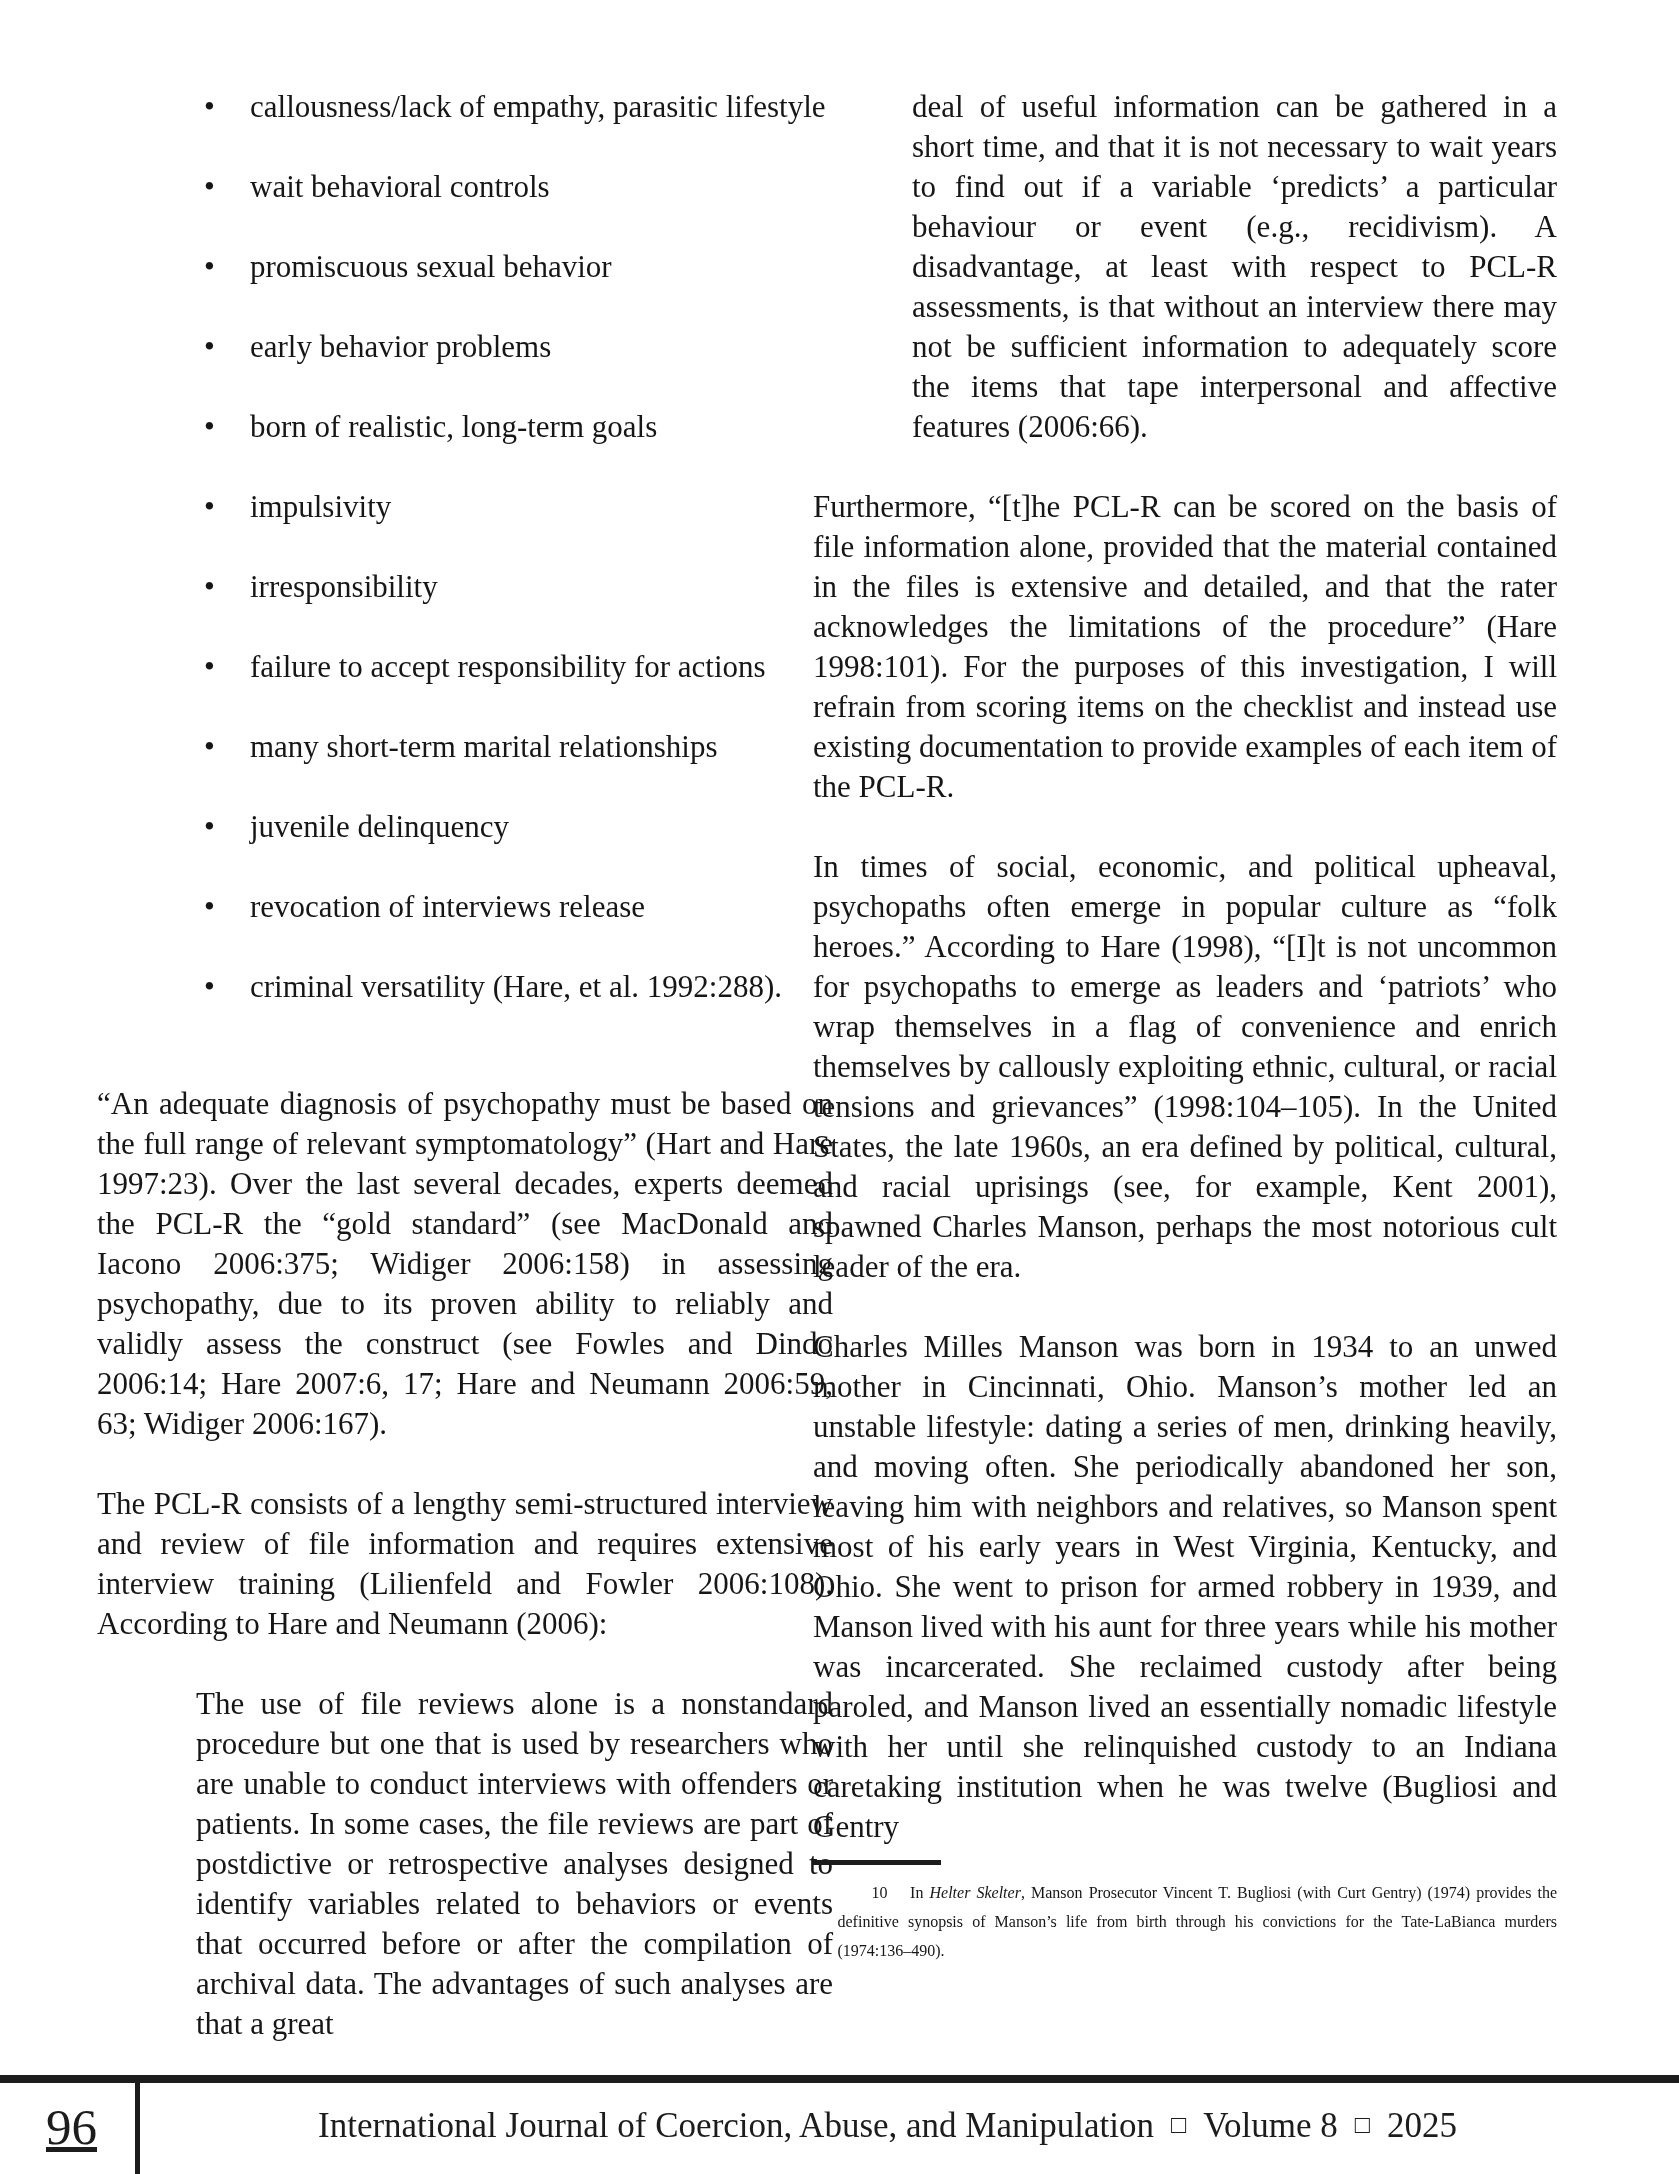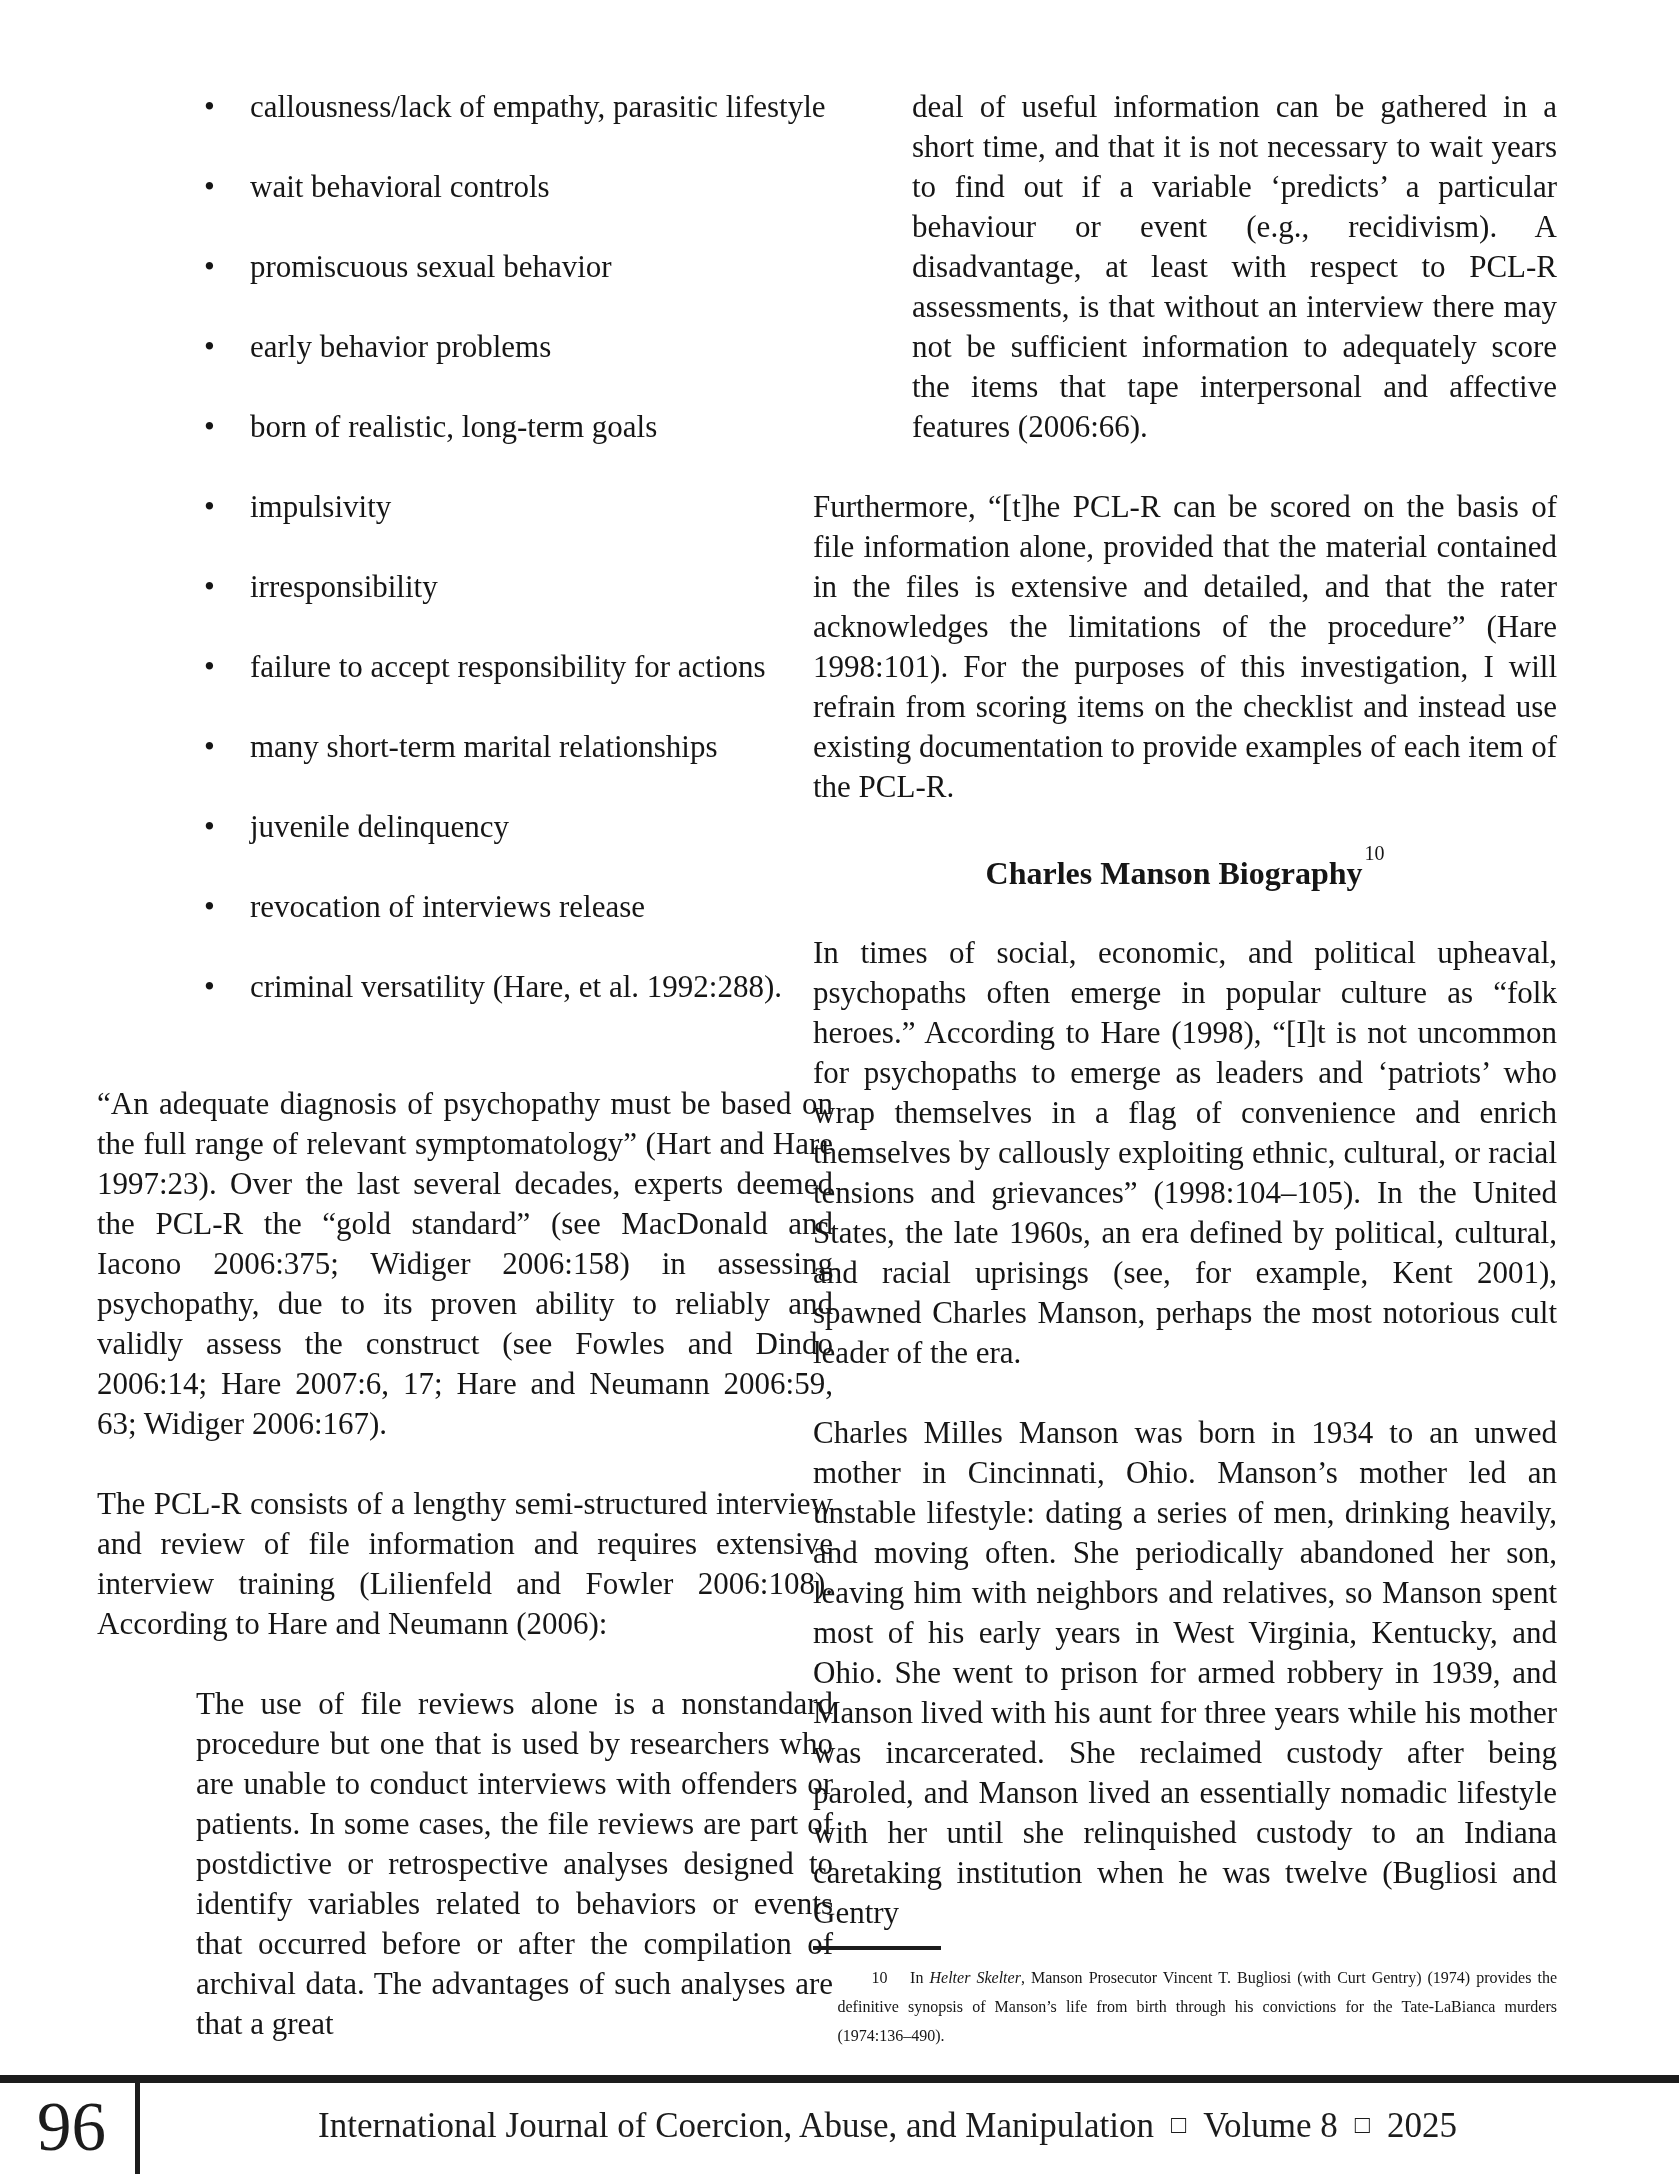--- a/index.html
+++ b/index.html
@@ -60,21 +60,21 @@
     position:absolute;left:0;top:2075px;
     width:1680px;height:7.5px;background:#1c1c1c;
   }
   .footer-vline{
     position:absolute;left:135px;top:2083px;
     width:4.7px;height:91px;background:#1c1c1c;
   }
   .page-number{
     position:absolute;left:0;top:2090px;width:143px;
     text-align:center;
-    font-size:69px;line-height:75px;color:#1c1c1c;
+    font-size:51px;line-height:75px;color:#1c1c1c;text-decoration:underline;
   }
   .footer-text{
     position:absolute;left:139px;top:2105px;width:1540px;
     box-sizing:border-box;padding-left:179px;
     font-size:35px;line-height:41px;color:#1c1c1c;
     white-space:nowrap;
   }
   .footer-text .sq{
     font-size:25.4px;
     position:relative;top:-3.8px;
@@ -105,21 +105,20 @@
 
     <p class="para first-after-list">“An adequate diagnosis of psychopathy must be based on the full range of relevant symptomatology” (Hart and Hare 1997:23). Over the last several decades, experts deemed the PCL-R the “gold standard” (see MacDonald and Iacono 2006:375; Widiger 2006:158) in assessing psychopathy, due to its proven ability to reliably and validly assess the construct (see Fowles and Dindo 2006:14; Hare 2007:6, 17; Hare and Neumann 2006:59, 63; Widiger 2006:167).</p>
     <p class="para">The PCL-R consists of a lengthy semi-structured interview and review of file information and requires extensive interview training (Lilienfeld and Fowler 2006:108). According to Hare and Neumann (2006):</p>
     <div class="quote">The use of file reviews alone is a nonstandard procedure but one that is used by researchers who are unable to conduct interviews with offenders or patients. In some cases, the file reviews are part of postdictive or retrospective analyses designed to identify variables related to behaviors or events that occurred before or after the compilation of archival data. The advantages of such analyses are that a great</div>
   </div>
 
   <div class="col col-right">
     <div class="quote qfirst">deal of useful information can be gathered in a short time, and that it is not necessary to wait years to find out if a variable ‘predicts’ a particular behaviour or event (e.g., recidivism). A disadvantage, at least with respect to PCL-R assessments, is that without an interview there may not be sufficient information to adequately score the items that tape interpersonal and affective features (2006:66).</div>
     <p class="para">Furthermore, “[t]he PCL-R can be scored on the basis of file information alone, provided that the material contained in the files is extensive and detailed, and that the rater acknowledges the limitations of the procedure” (Hare 1998:101). For the purposes of this investigation, I will refrain from scoring items on the checklist and instead use existing documentation to provide examples of each item of the PCL-R.</p>
 
-    <h2 class="heading"><span>Charles Manson Biography</span><sup>10</sup></h2>
 
     <p class="para">In times of social, economic, and political upheaval, psychopaths often emerge in popular culture as “folk heroes.” According to Hare (1998), “[I]t is not uncommon for psychopaths to emerge as leaders and ‘patriots’ who wrap themselves in a flag of convenience and enrich themselves by callously exploiting ethnic, cultural, or racial tensions and grievances” (1998:104–105). In the United States, the late 1960s, an era defined by political, cultural, and racial uprisings (see, for example, Kent 2001), spawned Charles Manson, perhaps the most notorious cult leader of the era.</p>
     <p class="para">Charles Milles Manson was born in 1934 to an unwed mother in Cincinnati, Ohio. Manson’s mother led an unstable lifestyle: dating a series of men, drinking heavily, and moving often. She periodically abandoned her son, leaving him with neighbors and relatives, so Manson spent most of his early years in West Virginia, Kentucky, and Ohio. She went to prison for armed robbery in 1939, and Manson lived with his aunt for three years while his mother was incarcerated. She reclaimed custody after being paroled, and Manson lived an essentially nomadic lifestyle with her until she relinquished custody to an Indiana caretaking institution when he was twelve (Bugliosi and Gentry</p>
 
     <div class="footnote">
       <div class="footnote-rule"></div>
       <p class="fnote"><span class="fnum">10</span><span>In </span><i>Helter Skelter</i><span>, Manson Prosecutor Vincent T. Bugliosi (with Curt Gentry) (1974) provides the definitive synopsis of Manson’s life from birth through his convictions for the Tate-LaBianca murders (1974:136–490).</span></p>
     </div>
   </div>
 

